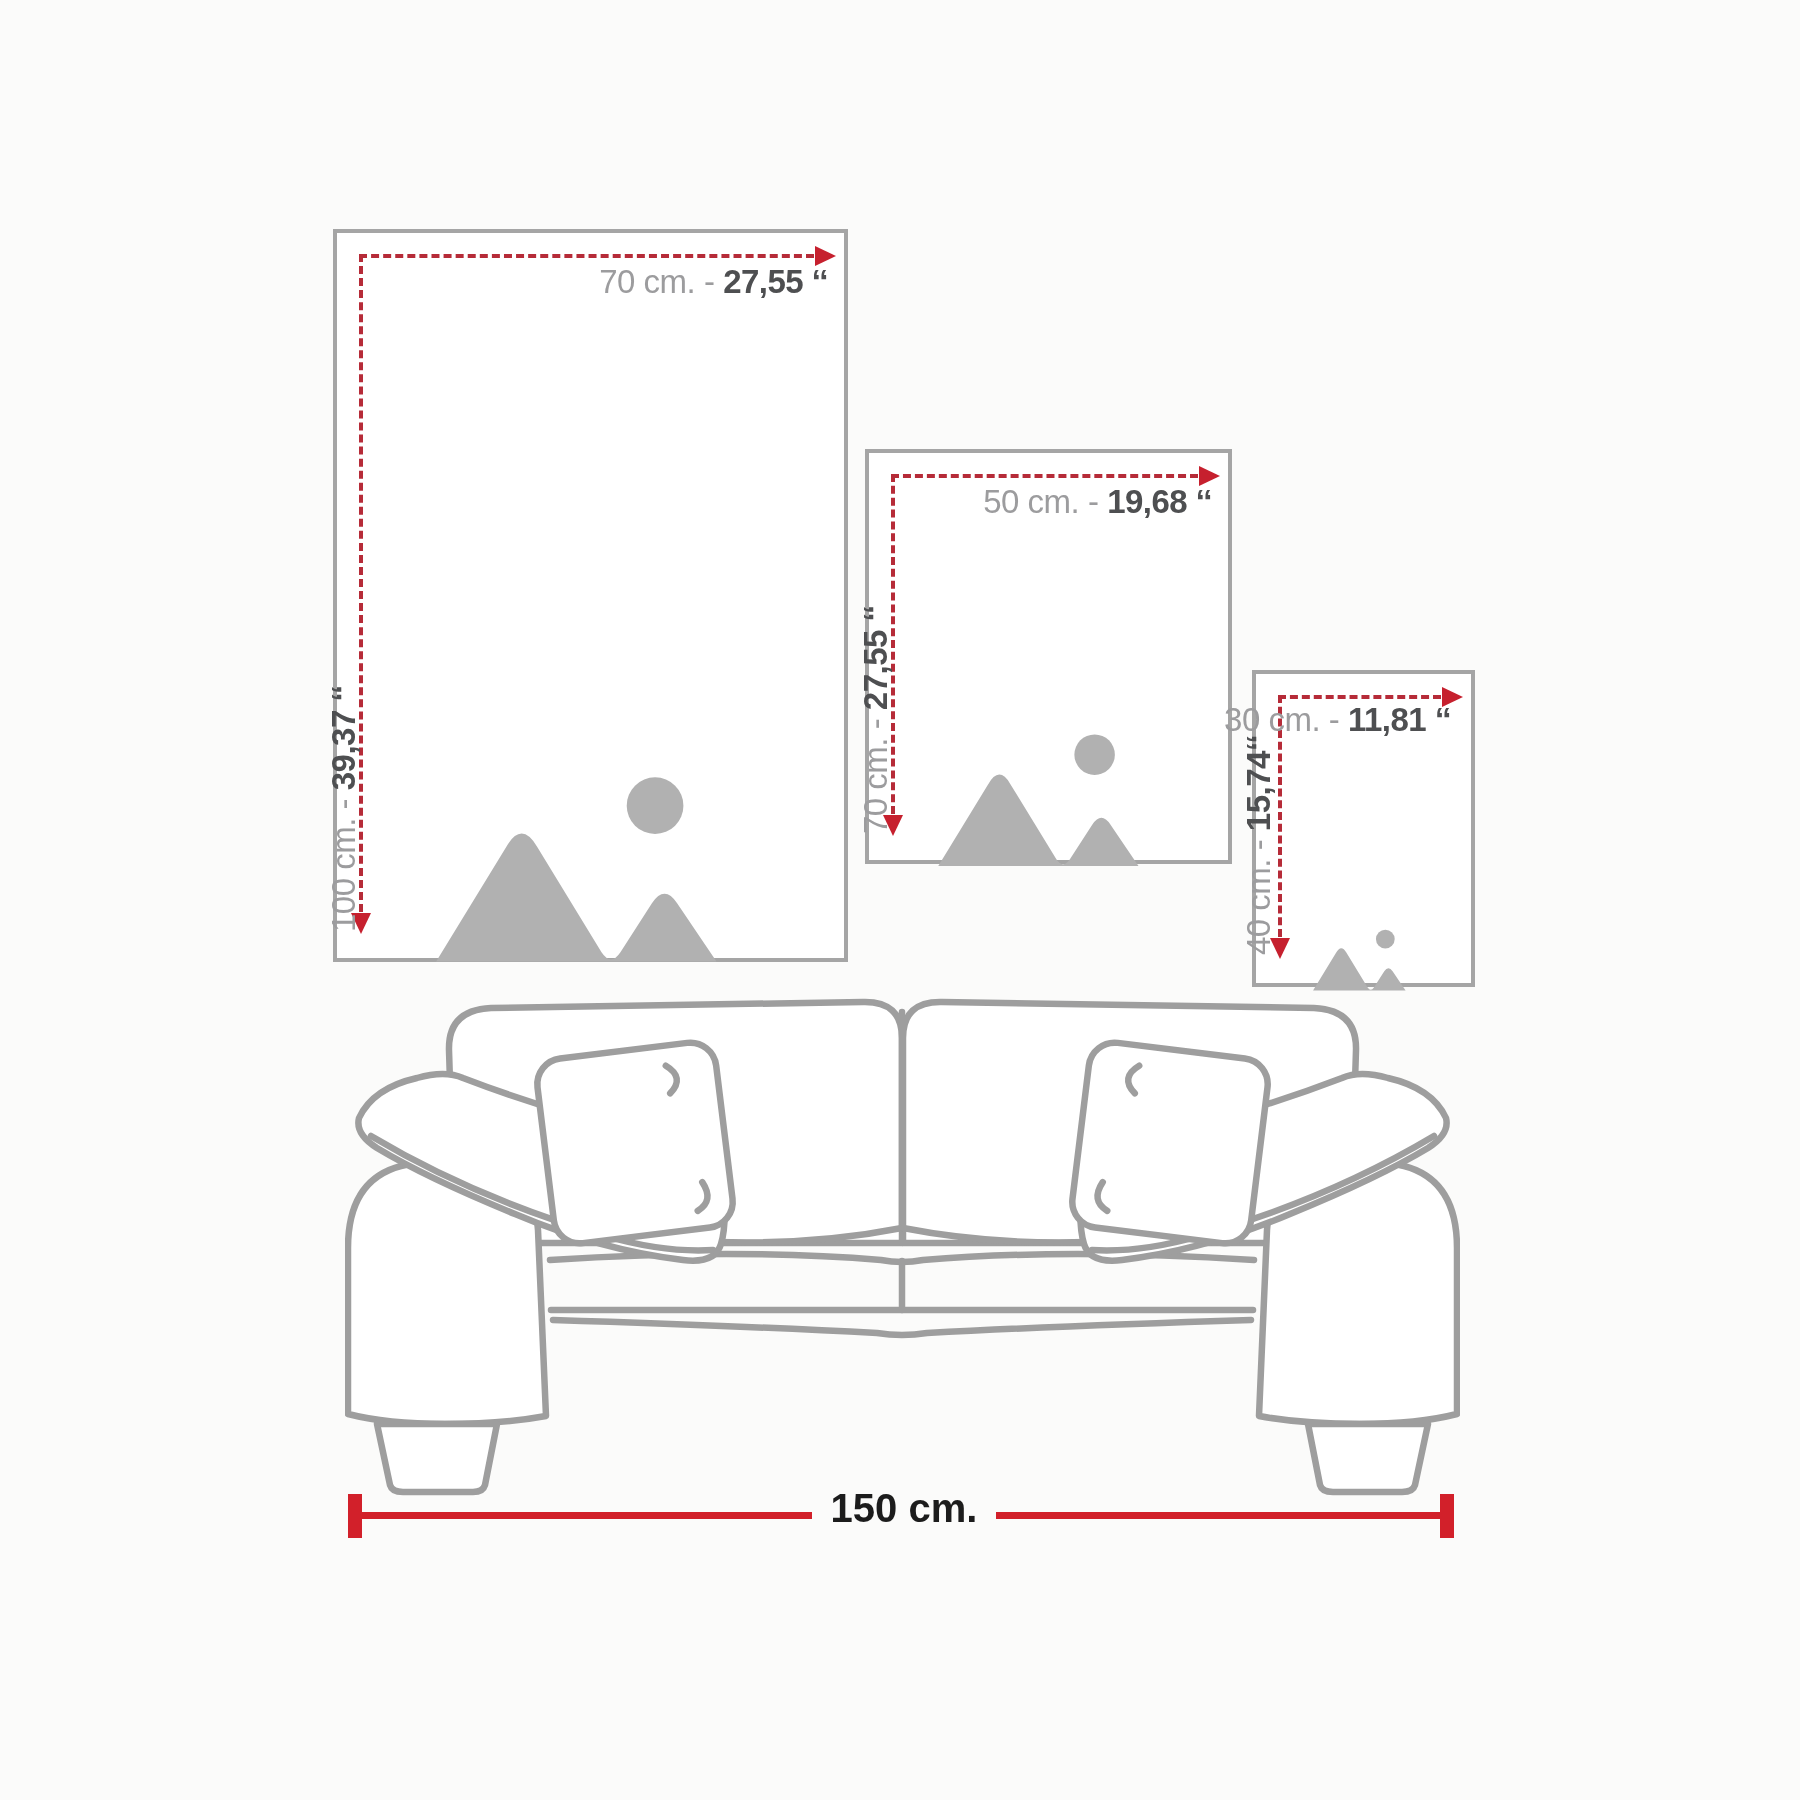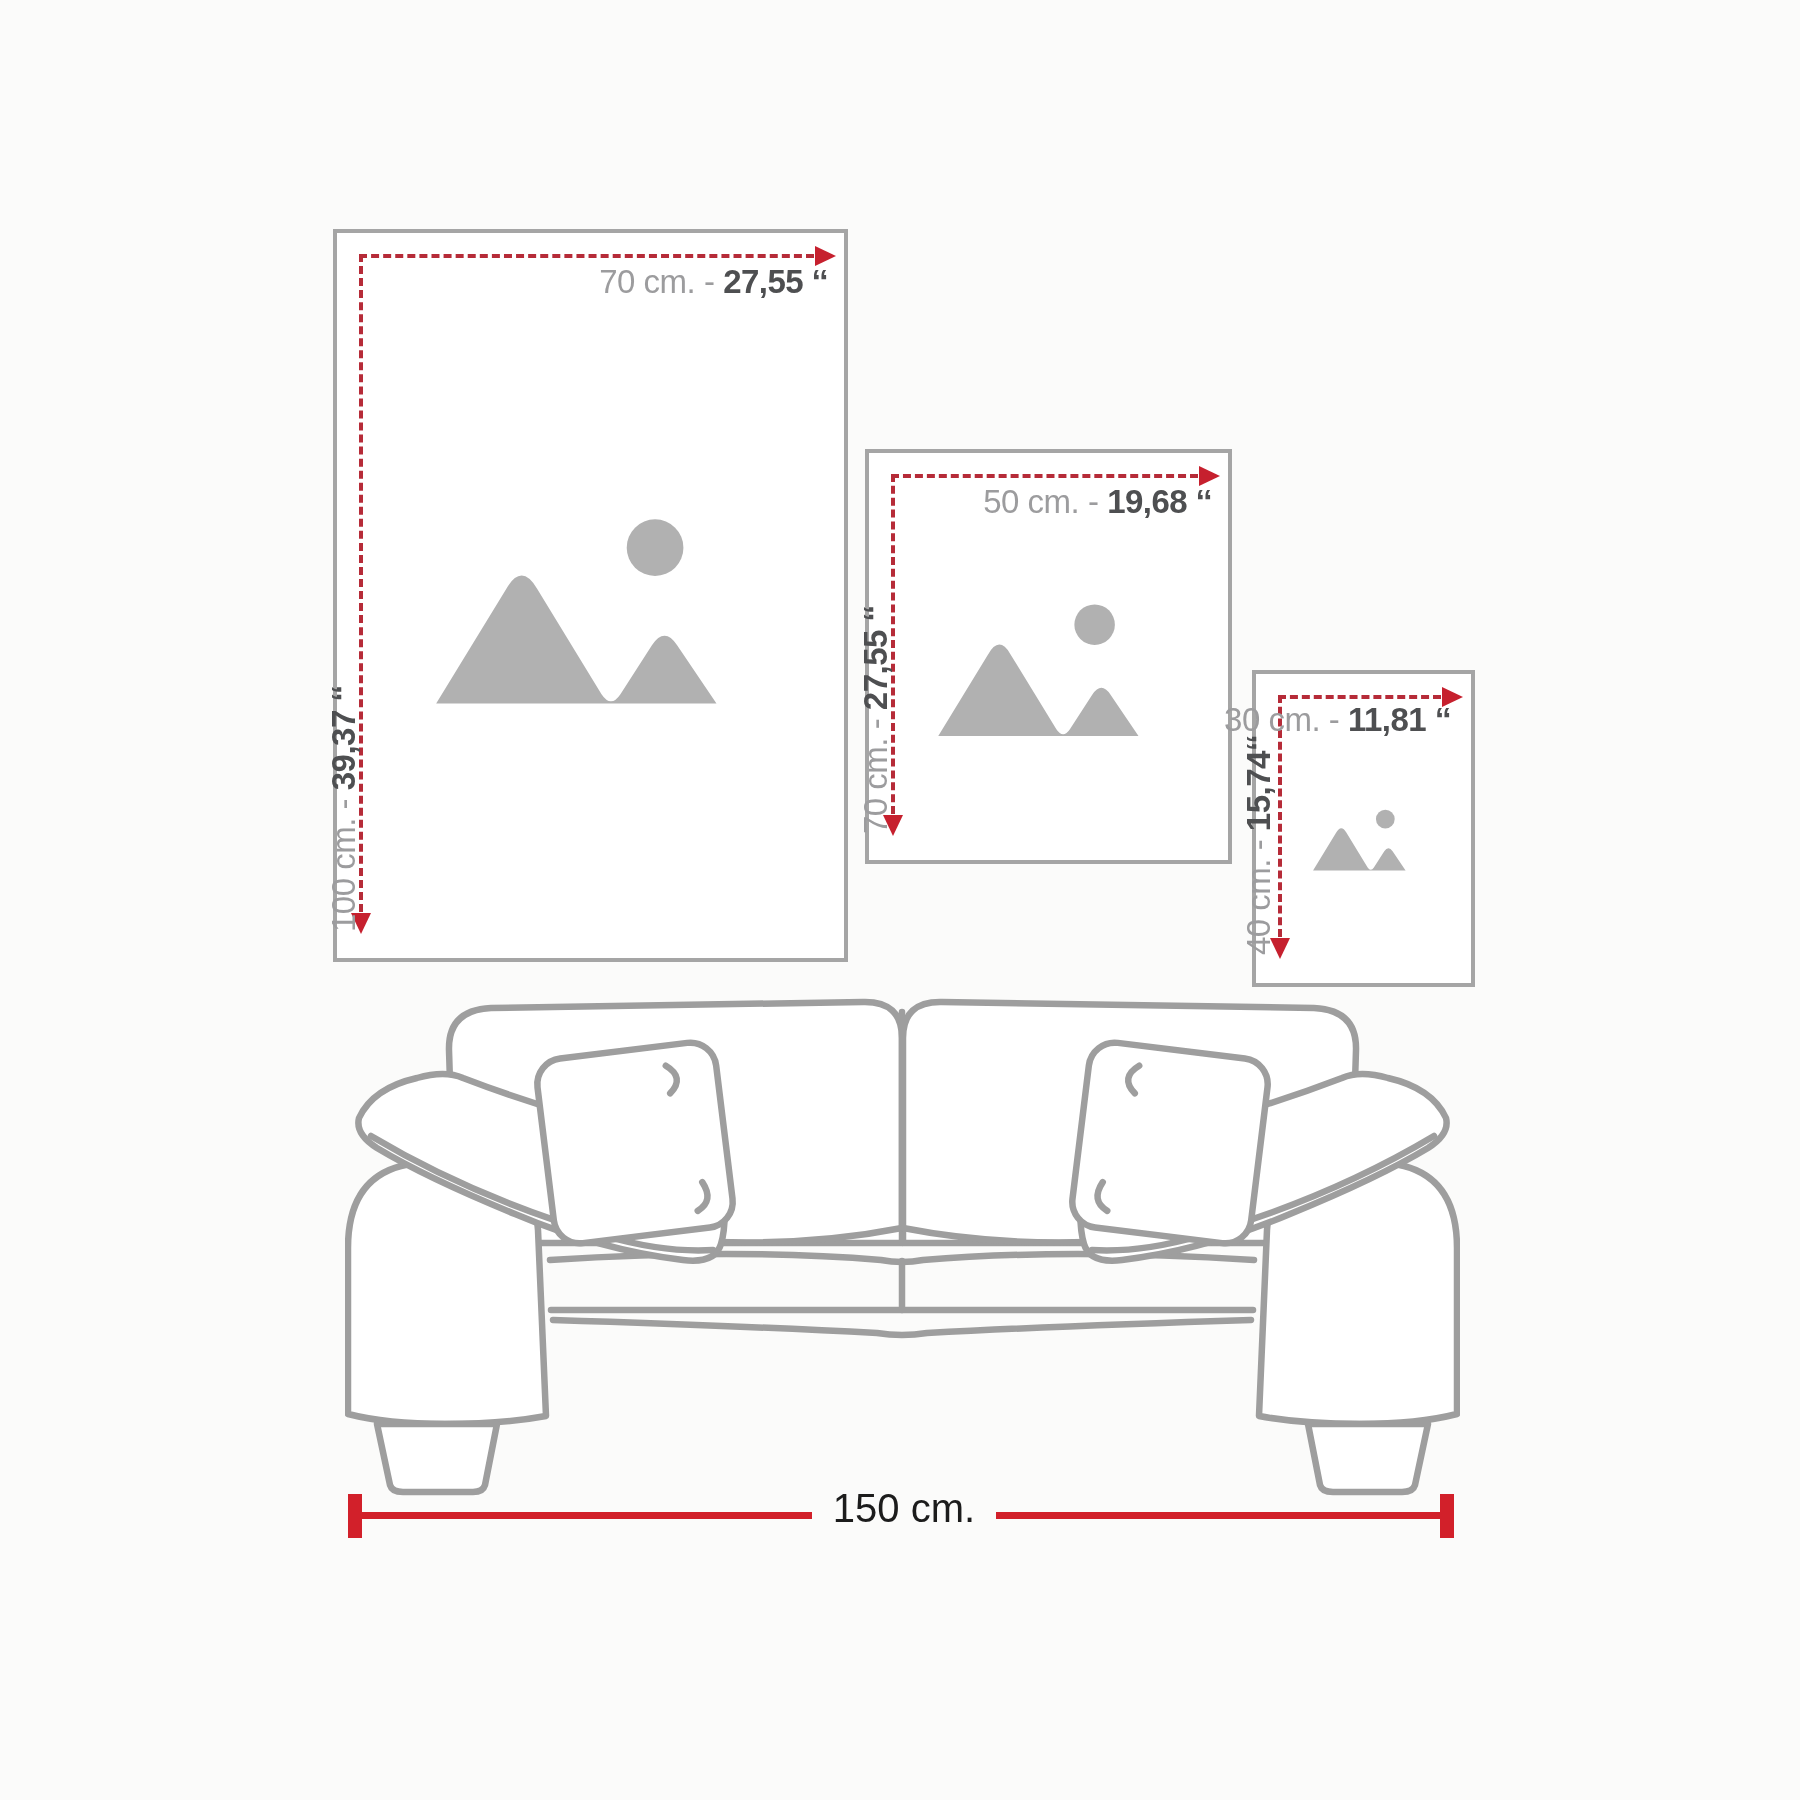--- a/index.html
+++ b/index.html
@@ -1,21 +1,21 @@
 <!DOCTYPE html>
 <html><head>
 <meta charset="utf-8">
 <style>
   html,body{margin:0;padding:0;background:#fbfbfa;}
   #canvas{position:relative;width:1800px;height:1800px;background:#fbfbfa;overflow:hidden;
           font-family:"Liberation Sans", sans-serif;}
 
   
   .frame{position:absolute;background:#fff;border:4px solid #a5a5a5;box-sizing:border-box;
-         display:flex;align-items:center;justify-content:center;}
+         display:flex;align-items:flex-end;justify-content:center;}
   .frame-large {left:333px;top:229px;width:515px;height:733px;}
   .frame-medium{left:865px;top:449px;width:367px;height:415px;}
   .frame-small {left:1252px;top:670px;width:223px;height:317px;}
 
   .ph{display:block;transform:translateY(10px);}
   .frame-large  .ph{width:315px;}
   .frame-medium .ph{width:225px;}
   .frame-small  .ph{width:104px;}
 
   
@@ -46,21 +46,21 @@
   .sofa .f{fill:#fff;}
 
   
   .mbar-seg{position:absolute;top:1512px;height:7px;background:#d2202a;}
   .mbar-left {left:350px;width:462px;}
   .mbar-right{left:996px;width:458px;}
   .mbar-cap{position:absolute;top:1494px;width:14px;height:44px;background:#d2202a;}
   .mbar-cap-l{left:348px;}
   .mbar-cap-r{left:1440px;}
   .mbar-label{position:absolute;top:1486px;left:904px;transform:translateX(-50%);
-              font-size:40px;font-weight:normal;color:#1c1c1c;letter-spacing:0px;white-space:nowrap;}
+              font-size:40px;font-weight:bold;color:#1c1c1c;letter-spacing:0px;white-space:nowrap;}
 </style>
 </head>
 <body>
 
 <div id="canvas">
 
   <div class="frame frame-large">
     <div class="dim-h">
       <span class="arrow-r"></span>
     </div>

